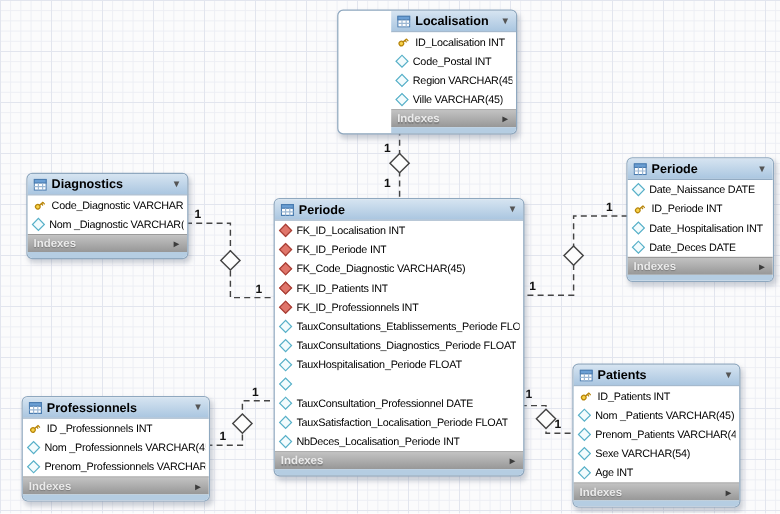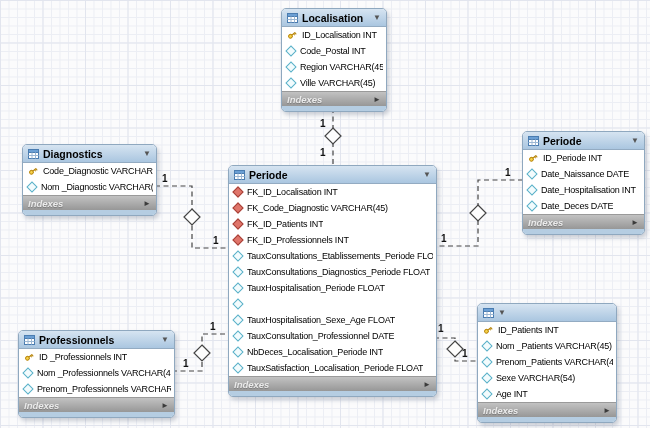--- a/index.html
+++ b/index.html
@@ -37,21 +37,21 @@
   .col-icon{display:inline-block; width:6px; height:6px; margin-right:5px; flex:0 0 auto; transform:rotate(45deg);}
   .col-icon.column{background:#f2fbfd; border:1px solid #58b0c8;}
   .col-icon.foreign-key{background:#e0756a; border:1px solid #a63f36;}
   .col-icon.primary-key{width:10px; height:10px; transform:none; border:none; background:none; position:relative;}
   .t-text{color:#000; letter-spacing:-0.2px; overflow:hidden;}
   .t-footer{
     display:flex; align-items:center; height:15px;
     background:linear-gradient(#c2c2c2,#979797);
     border-top:1px solid #9a9a9a; padding:0 5px; box-sizing:border-box;
   }
-  .t-footer-label{flex:1; color:#ebebeb; font-weight:bold; font-size:9.5px; text-shadow:0 1px 1px #777;font-style:italic;}
+  .t-footer-label{flex:1; color:#ebebeb; font-weight:bold; font-size:9.5px; text-shadow:0 1px 1px #777;}
   .t-expand{color:#3c3c3c; font-size:8px; cursor:pointer;}
   .t-strip{height:5px; background:#b5cde2;}
 </style>
 </head>
 <body>
 
 <div id="canvas">
   <svg id="connector-layer" width="650" height="428">
       <g>
         <polyline class="rel-line" points="333,108 333,166"></polyline>
@@ -77,21 +77,21 @@
         <text class="rel-label" x="210" y="330">1</text>
         <text class="rel-label" x="183" y="367">1</text>
       </g>
       <g>
         <polyline class="rel-line" points="434,338 455,338 455,361 478,361"></polyline>
         <polygon class="rel-diamond" points="455,341 463,349 455,357 447,349"></polygon>
         <text class="rel-label" x="438" y="332">1</text>
         <text class="rel-label" x="462" y="357">1</text>
       </g>
     </svg>
-<div class="db-table" style="left: 281px; top: 8px; width: 104px;">
+<div class="db-table" style="left: 281px; top: 8px; width: 104px; padding-left: 44px;">
     <div class="t-header">
       <span class="t-icon">
         <svg width="11" height="10" viewBox="0 0 11 10">
           <rect x="0.5" y="0.5" width="10" height="9" fill="#ffffff" stroke="#4a7cb0"></rect>
           <rect x="0.5" y="0.5" width="10" height="3" fill="#6b9fd4" stroke="#4a7cb0"></rect>
           <line x1="4" y1="3.5" x2="4" y2="9.5" stroke="#9db8d4"></line>
           <line x1="7.5" y1="3.5" x2="7.5" y2="9.5" stroke="#9db8d4"></line>
           <line x1="0.5" y1="6.5" x2="10.5" y2="6.5" stroke="#9db8d4"></line>
         </svg>
       </span>
@@ -175,36 +175,36 @@
           <line x1="4" y1="3.5" x2="4" y2="9.5" stroke="#9db8d4"></line>
           <line x1="7.5" y1="3.5" x2="7.5" y2="9.5" stroke="#9db8d4"></line>
           <line x1="0.5" y1="6.5" x2="10.5" y2="6.5" stroke="#9db8d4"></line>
         </svg>
       </span>
       <span class="t-title">Periode</span>
       <span class="t-collapse">▼</span>
     </div>
     <div class="t-body">
         <div class="t-row">
+          <span class="col-icon column"></span>
+          <span class="t-text">Date_Naissance DATE</span>
+        </div>
+        <div class="t-row">
           <span class="col-icon primary-key"><svg width="10" height="10" viewBox="0 0 10 10">
     <g transform="rotate(-40 5 5)">
       <circle cx="3" cy="5" r="1.9" fill="#f7d24a" stroke="#b8860b" stroke-width="1"></circle>
       <line x1="4.8" y1="5" x2="9" y2="5" stroke="#b8860b" stroke-width="1.2"></line>
       <line x1="7" y1="5" x2="7" y2="7" stroke="#b8860b" stroke-width="1"></line>
       <line x1="8.7" y1="5" x2="8.7" y2="7.2" stroke="#b8860b" stroke-width="1"></line>
     </g>
   </svg></span>
           <span class="t-text">ID_Periode INT</span>
         </div>
         <div class="t-row">
           <span class="col-icon column"></span>
-          <span class="t-text">Date_Naissance DATE</span>
-        </div>
-        <div class="t-row">
-          <span class="col-icon column"></span>
           <span class="t-text">Date_Hospitalisation INT</span>
         </div>
         <div class="t-row">
           <span class="col-icon column"></span>
           <span class="t-text">Date_Deces DATE</span>
         </div>
       </div>
     <div class="t-footer">
       <span class="t-footer-label">Indexes</span>
       <span class="t-expand">►</span>
@@ -225,20 +225,24 @@
       <span class="t-title">Periode</span>
       <span class="t-collapse">▼</span>
     </div>
     <div class="t-body">
         <div class="t-row">
           <span class="col-icon foreign-key"></span>
           <span class="t-text">FK_ID_Localisation INT</span>
         </div>
         <div class="t-row">
           <span class="col-icon foreign-key"></span>
+          <span class="t-text">FK_ID_Periode INT</span>
+        </div>
+        <div class="t-row">
+          <span class="col-icon foreign-key"></span>
           <span class="t-text">FK_Code_Diagnostic VARCHAR(45)</span>
         </div>
         <div class="t-row">
           <span class="col-icon foreign-key"></span>
           <span class="t-text">FK_ID_Patients INT</span>
         </div>
         <div class="t-row">
           <span class="col-icon foreign-key"></span>
           <span class="t-text">FK_ID_Professionnels INT</span>
         </div>
@@ -252,34 +256,30 @@
         </div>
         <div class="t-row">
           <span class="col-icon column"></span>
           <span class="t-text">TauxHospitalisation_Periode FLOAT</span>
         </div>
         <div class="t-row">
           <span class="col-icon column"></span>
         </div>
         <div class="t-row">
           <span class="col-icon column"></span>
-          <span class="t-text">TauxHospitalisation_Sexe_Age FLOAT</span>
-        </div>
-        <div class="t-row">
-          <span class="col-icon column"></span>
           <span class="t-text">TauxConsultation_Professionnel DATE</span>
         </div>
         <div class="t-row">
           <span class="col-icon column"></span>
+          <span class="t-text">TauxSatisfaction_Localisation_Periode FLOAT</span>
+        </div>
+        <div class="t-row">
+          <span class="col-icon column"></span>
           <span class="t-text">NbDeces_Localisation_Periode INT</span>
         </div>
-        <div class="t-row">
-          <span class="col-icon column"></span>
-          <span class="t-text">TauxSatisfaction_Localisation_Periode FLOAT</span>
-        </div>
       </div>
     <div class="t-footer">
       <span class="t-footer-label">Indexes</span>
       <span class="t-expand">►</span>
     </div>
     <div class="t-strip"></div>
   </div>
     <div class="db-table" style="left: 18px; top: 330px; width: 155px;">
     <div class="t-header">
       <span class="t-icon">
@@ -325,20 +325,21 @@
     <div class="t-header">
       <span class="t-icon">
         <svg width="11" height="10" viewBox="0 0 11 10">
           <rect x="0.5" y="0.5" width="10" height="9" fill="#ffffff" stroke="#4a7cb0"></rect>
           <rect x="0.5" y="0.5" width="10" height="3" fill="#6b9fd4" stroke="#4a7cb0"></rect>
           <line x1="4" y1="3.5" x2="4" y2="9.5" stroke="#9db8d4"></line>
           <line x1="7.5" y1="3.5" x2="7.5" y2="9.5" stroke="#9db8d4"></line>
           <line x1="0.5" y1="6.5" x2="10.5" y2="6.5" stroke="#9db8d4"></line>
         </svg>
       </span>
+      <span class="t-title">Patients</span>
       <span class="t-collapse">▼</span>
     </div>
     <div class="t-body">
         <div class="t-row">
           <span class="col-icon primary-key"><svg width="10" height="10" viewBox="0 0 10 10">
     <g transform="rotate(-40 5 5)">
       <circle cx="3" cy="5" r="1.9" fill="#f7d24a" stroke="#b8860b" stroke-width="1"></circle>
       <line x1="4.8" y1="5" x2="9" y2="5" stroke="#b8860b" stroke-width="1.2"></line>
       <line x1="7" y1="5" x2="7" y2="7" stroke="#b8860b" stroke-width="1"></line>
       <line x1="8.7" y1="5" x2="8.7" y2="7.2" stroke="#b8860b" stroke-width="1"></line>

